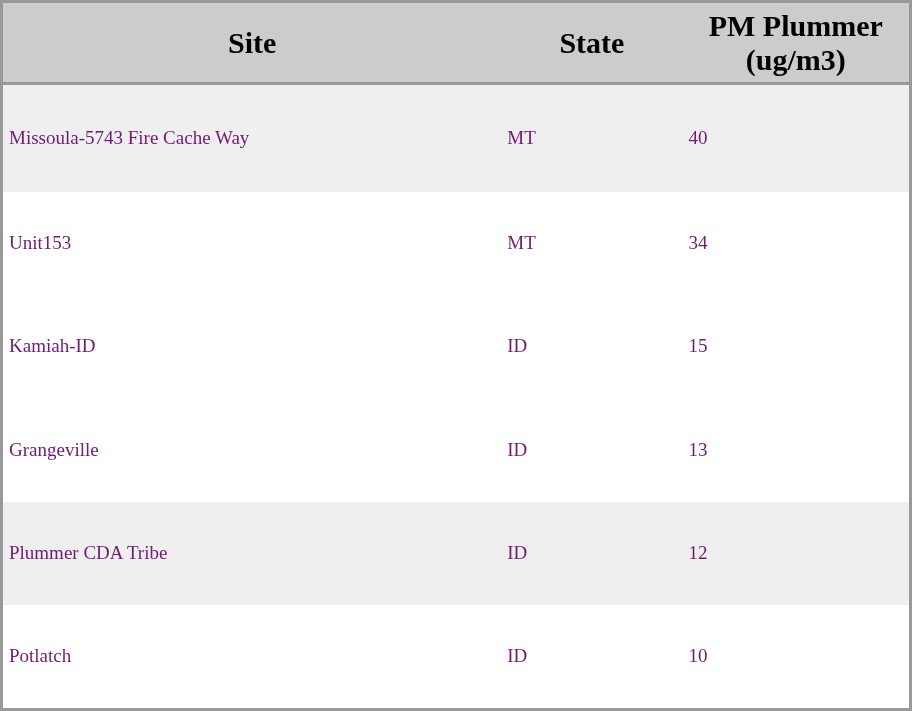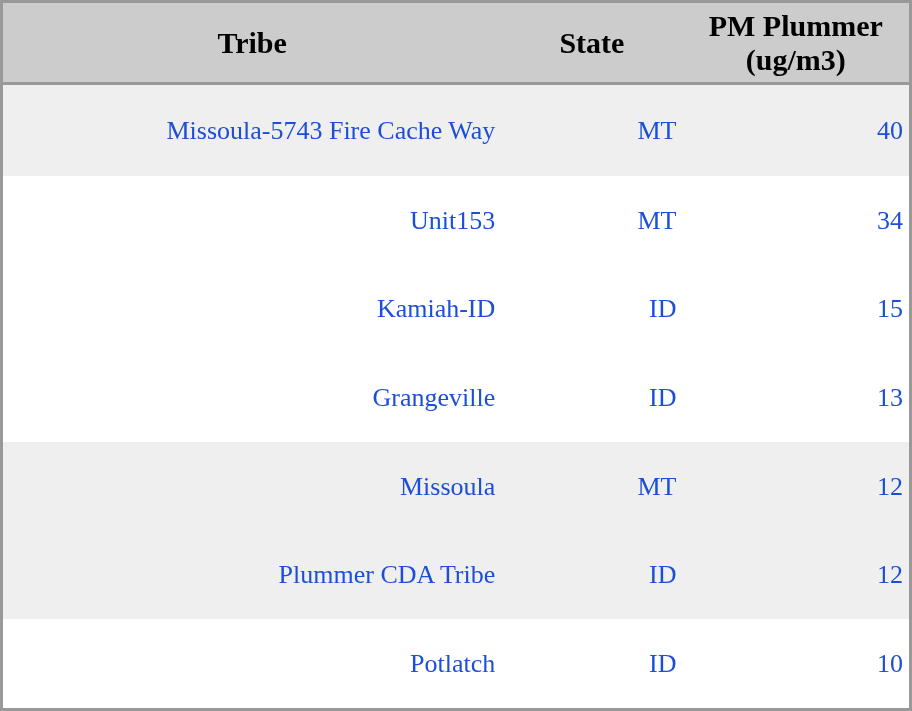--- a/index.html
+++ b/index.html
@@ -41,23 +41,23 @@
     text-align: center;
     vertical-align: middle;
     padding: 6px 4px;
     border-bottom: 3px solid #999999;
     line-height: 1.12;
   }
   thead th.pm-head {
     white-space: normal;
   }
   tbody td {
-    font-size: 26px;
-    color: #1d4ed8;
-    text-align: right;
+    font-size: 19px;
+    color: #701a75;
+    text-align: left;
     vertical-align: middle;
     padding: 4px 6px;
     border: none;
     line-height: 1.2;
   }
   tbody tr.row-odd {
     background: #efefef;
   }
   tbody tr.row-even {
     background: #ffffff;
@@ -72,21 +72,21 @@
 
 <div class="table-wrap">
   <table class="aqi-table">
     <colgroup>
       <col class="col-site">
       <col class="col-state">
       <col class="col-pm">
     </colgroup>
     <thead>
       <tr>
-        <th class="site-head">Tribe</th>
+        <th class="site-head">Site</th>
         <th class="state-head">State</th>
         <th class="pm-head">PM Plummer (ug/m3)</th>
       </tr>
     </thead>
     <tbody>
       <tr class="row-odd">
         <td>Missoula-5743 Fire Cache Way</td>
         <td>MT</td>
         <td>40</td>
       </tr>
@@ -99,25 +99,20 @@
         <td>Kamiah-ID</td>
         <td>ID</td>
         <td>15</td>
       </tr>
       <tr class="row-even">
         <td>Grangeville</td>
         <td>ID</td>
         <td>13</td>
       </tr>
       <tr class="row-odd">
-        <td>Missoula</td>
-        <td>MT</td>
-        <td>12</td>
-      </tr>
-      <tr class="row-odd">
         <td>Plummer CDA Tribe</td>
         <td>ID</td>
         <td>12</td>
       </tr>
       <tr class="row-even">
         <td>Potlatch</td>
         <td>ID</td>
         <td>10</td>
       </tr>
     </tbody>

